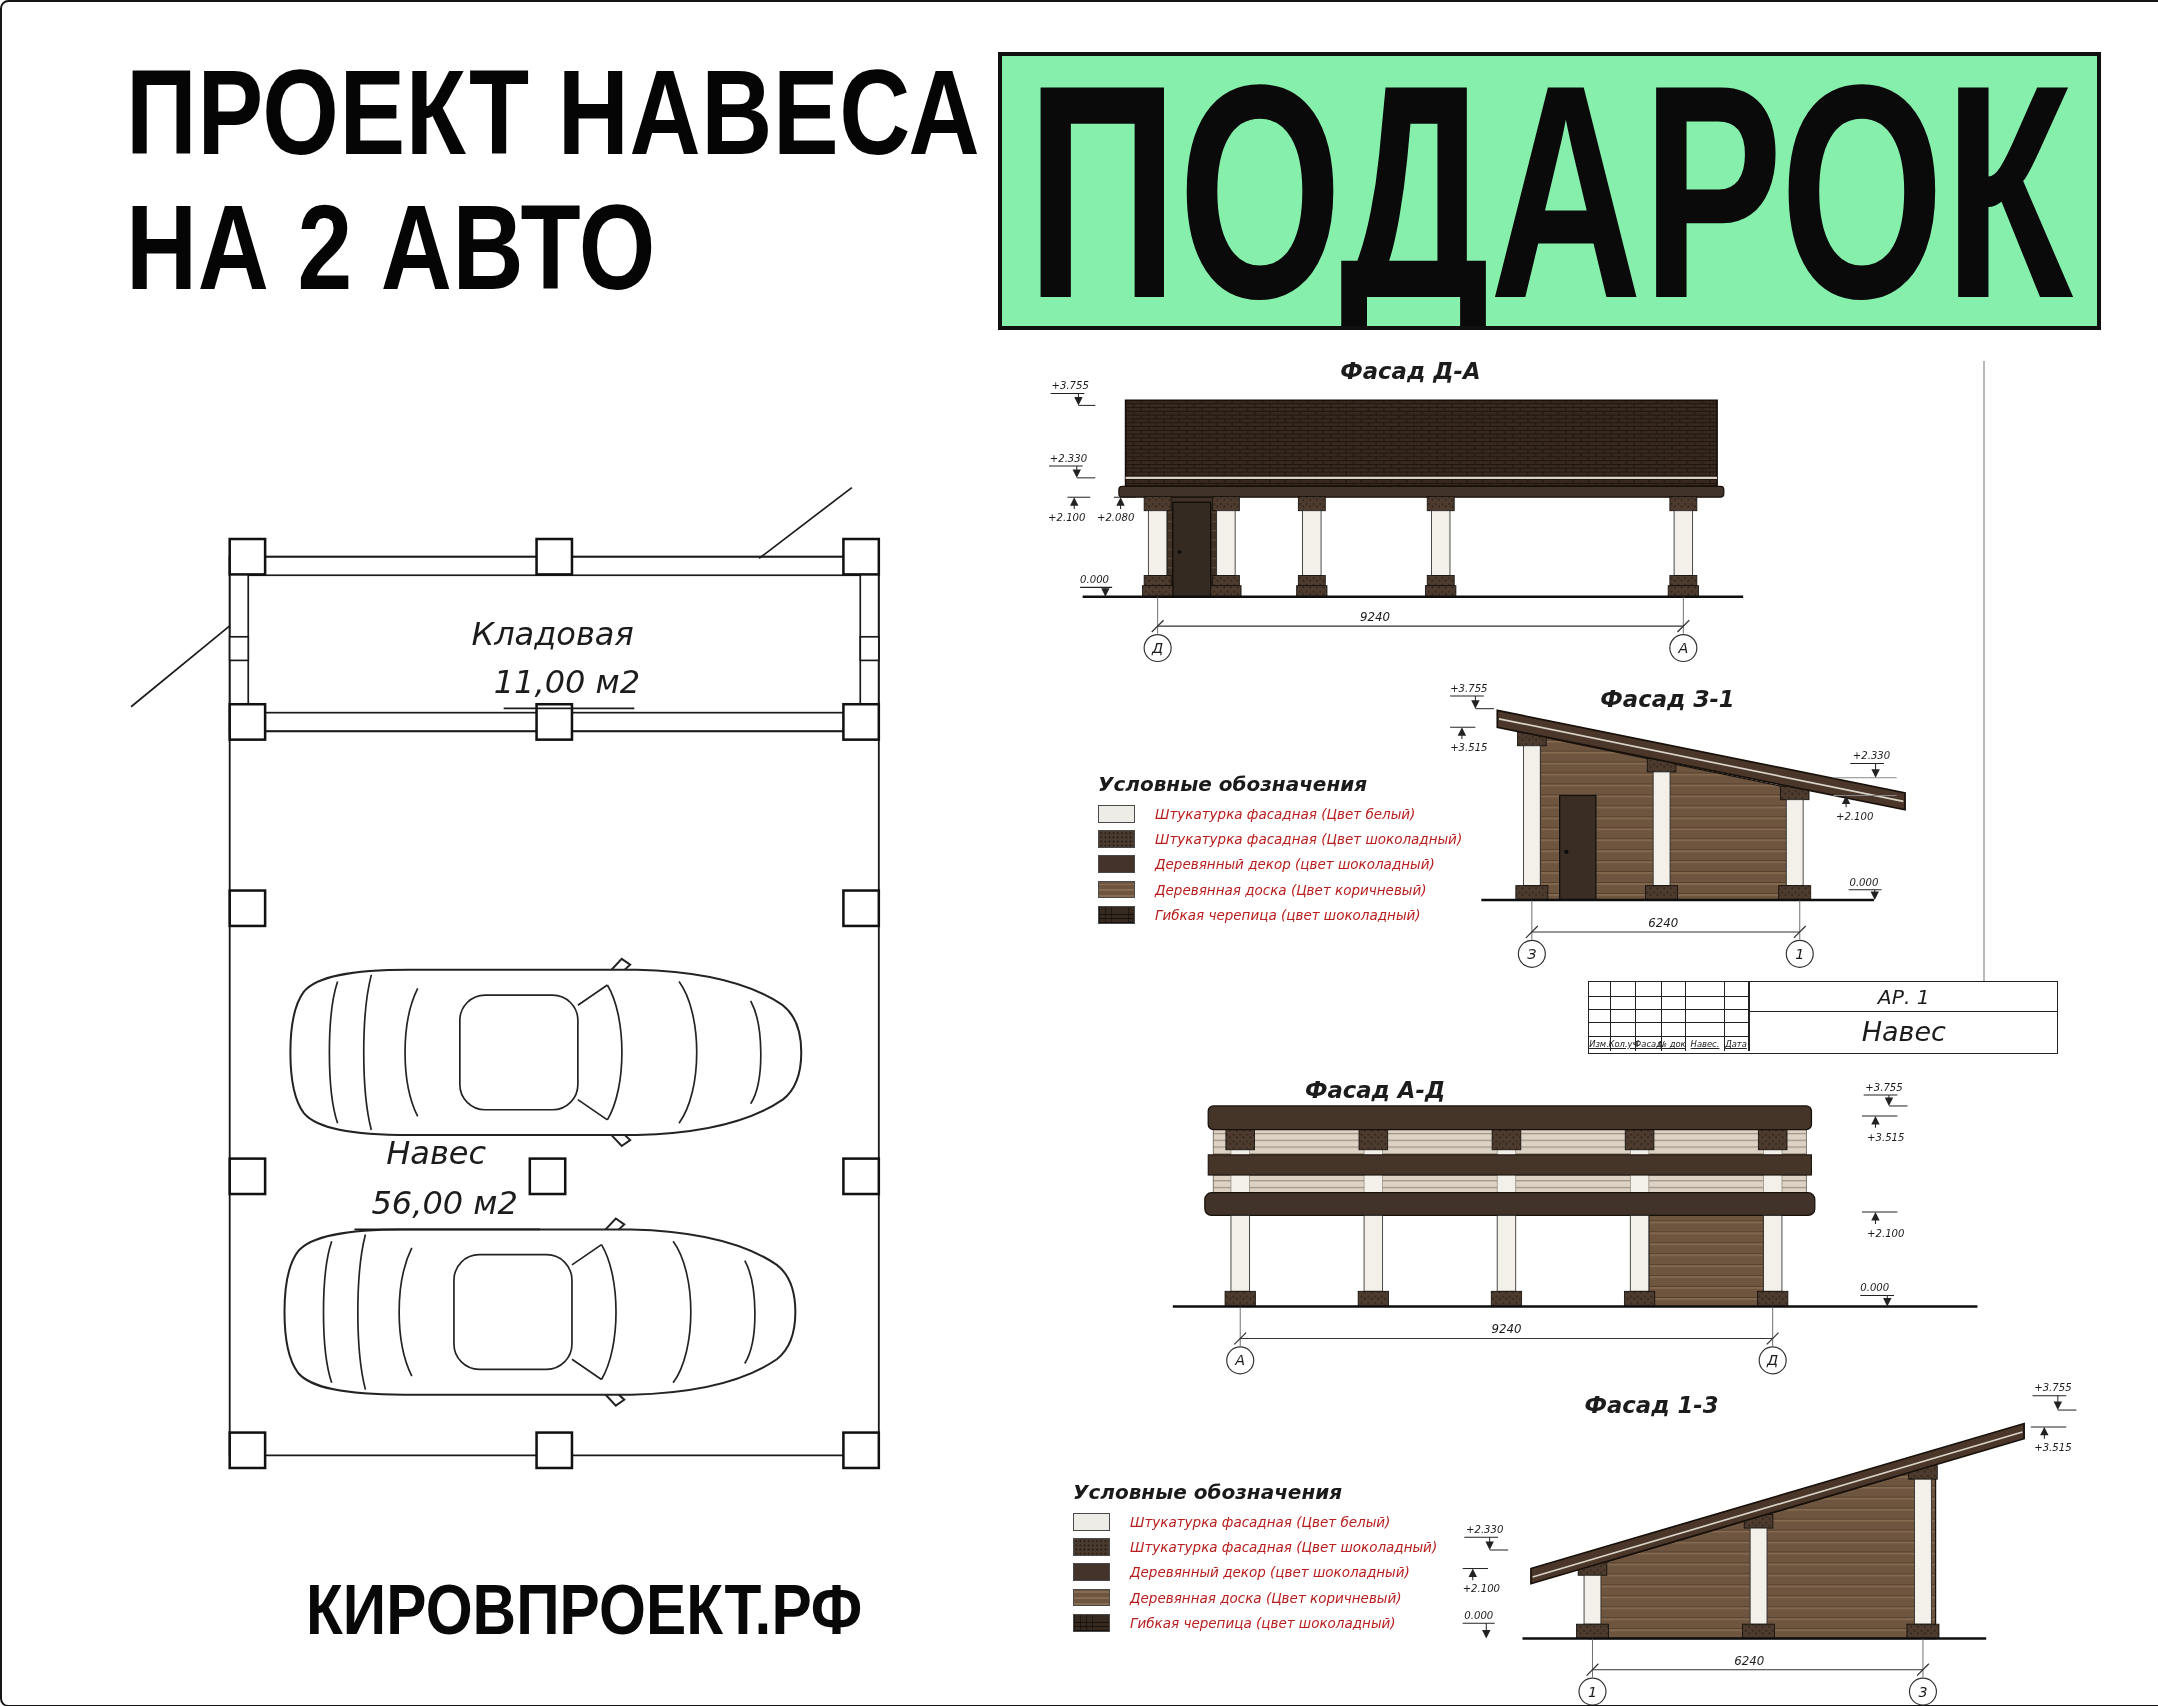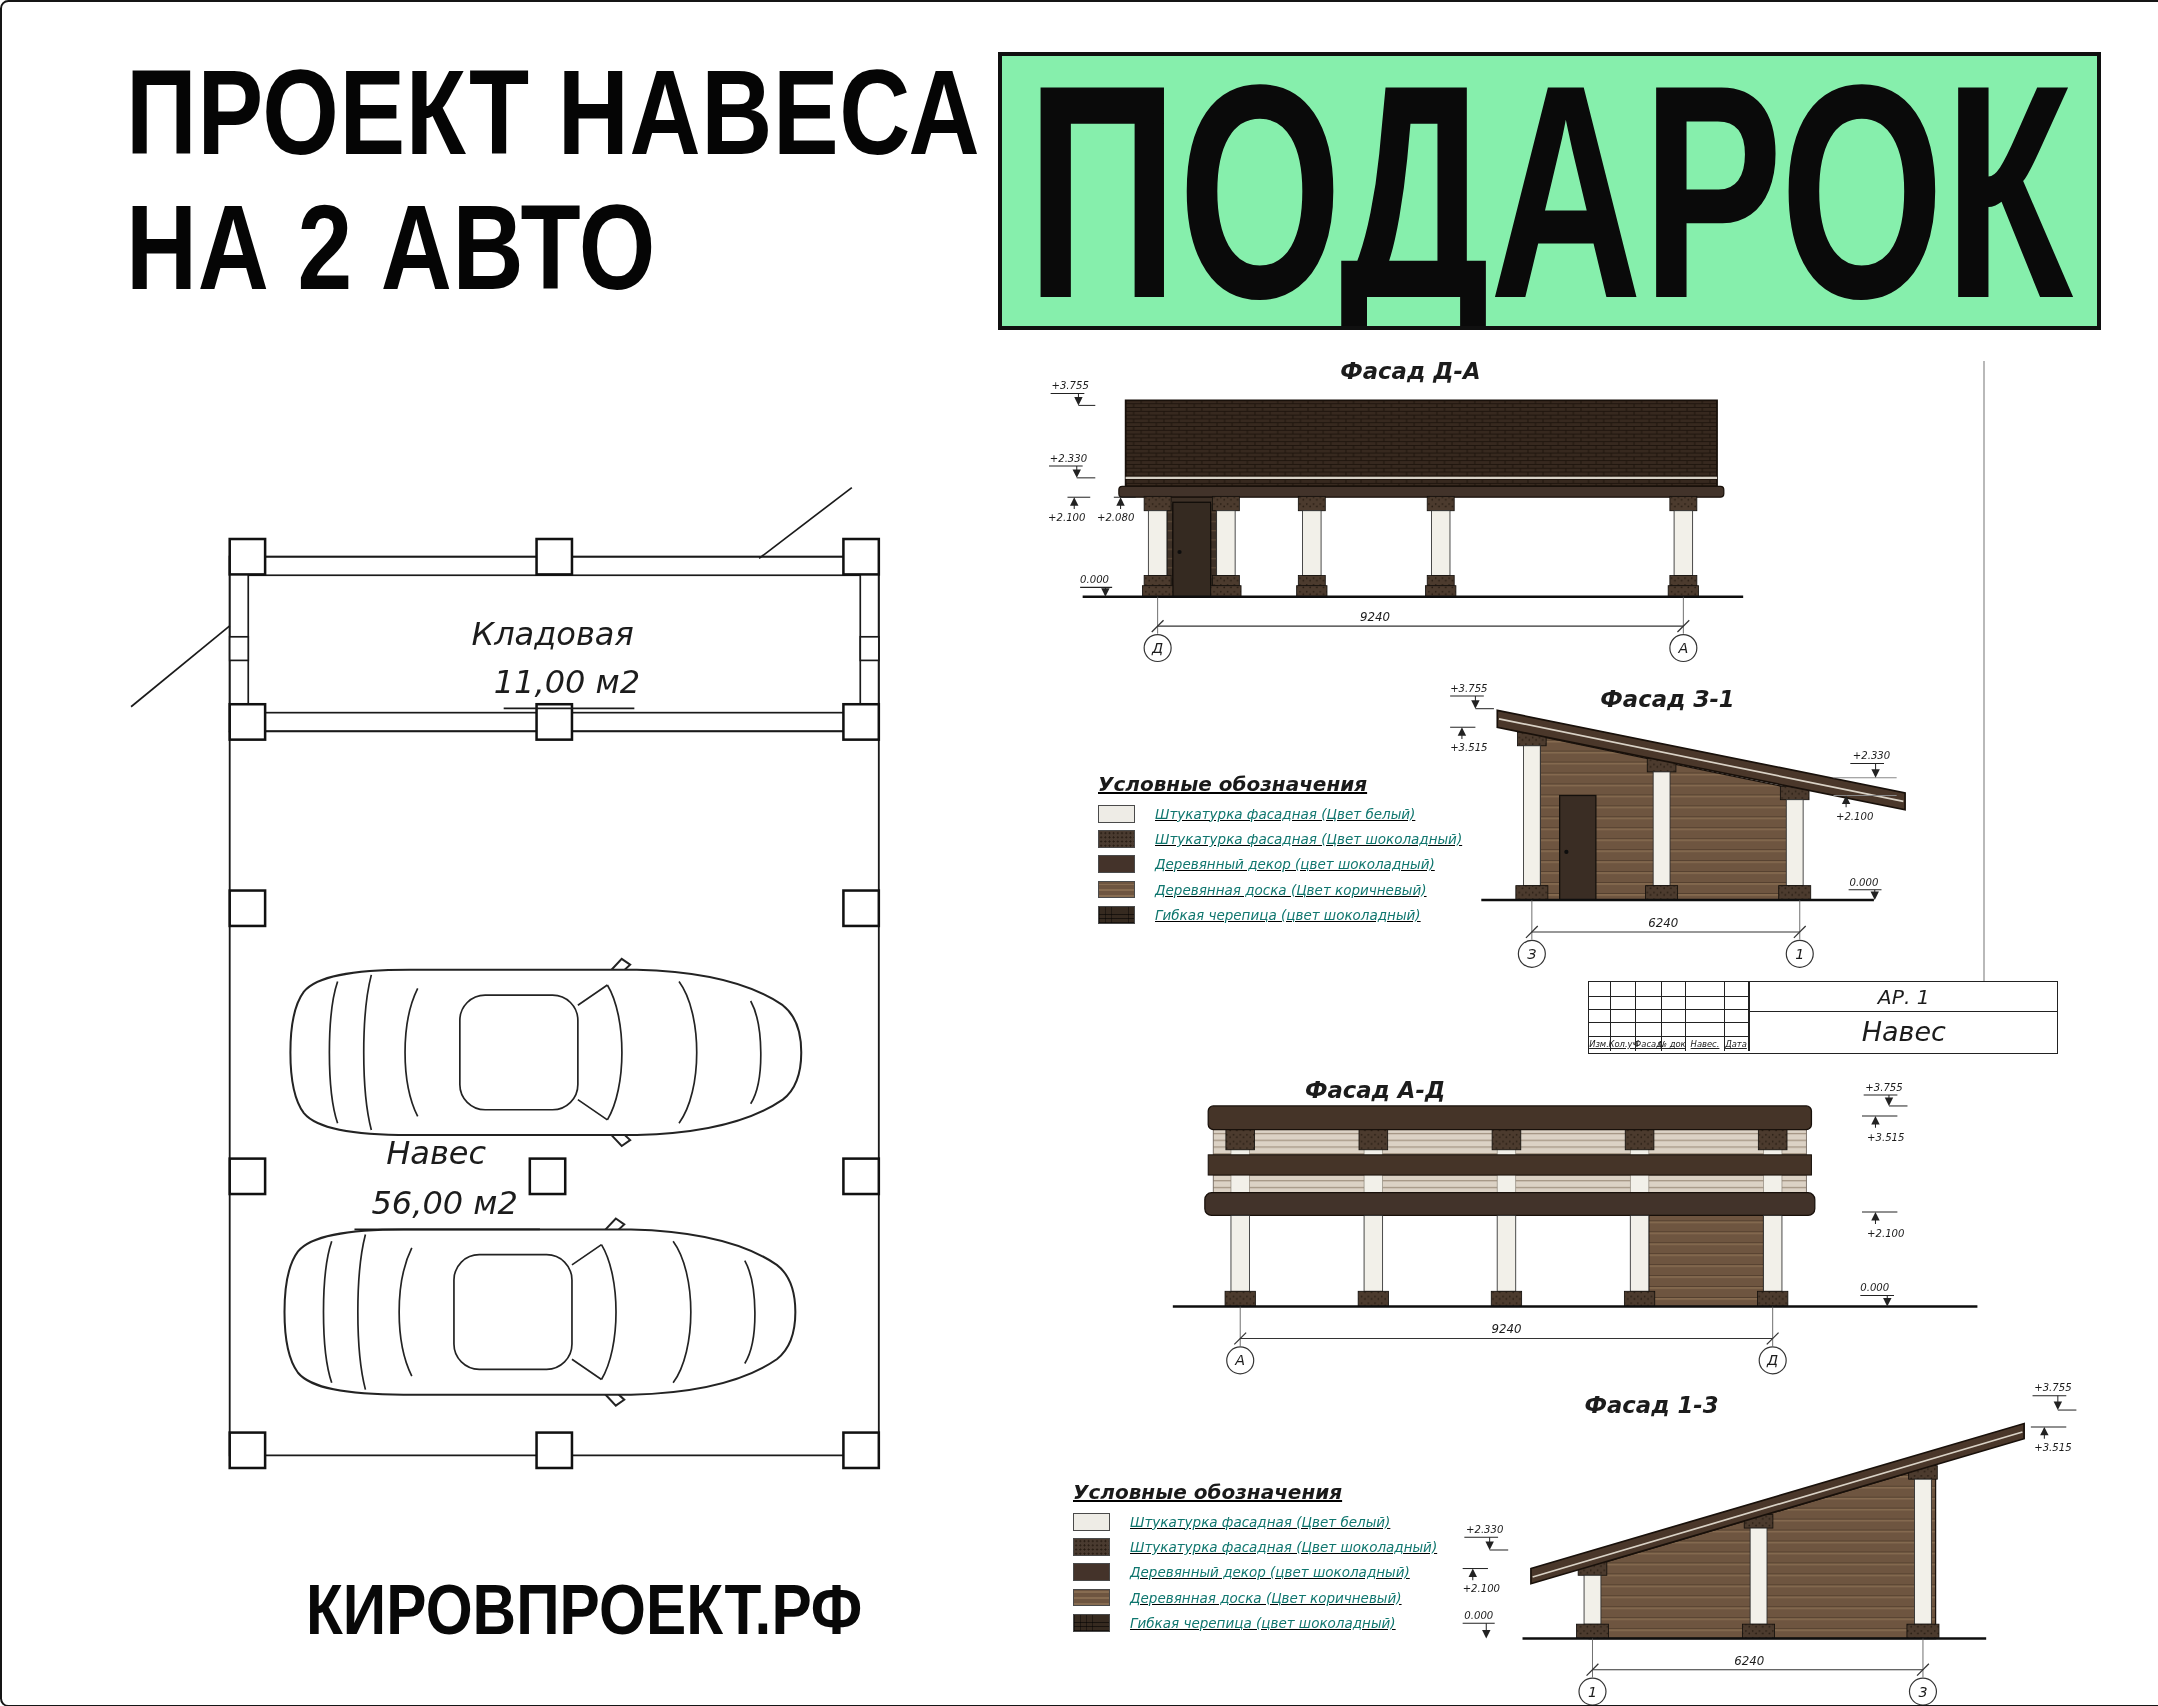--- a/index.html
+++ b/index.html
@@ -16,25 +16,25 @@
   .site{font-family:"Liberation Sans",sans-serif;font-weight:700;font-size:71px;color:#080808;
         transform:scaleX(.85);transform-origin:left top;white-space:nowrap;line-height:1;}
   svg text{fill:#1c1c1c;}
   .ftitle{font:italic 600 27px "DejaVu Sans",sans-serif;text-anchor:middle;}
   .fdim{font:italic 14px "DejaVu Sans",sans-serif;text-anchor:middle;}
   .felev{font:italic 12px "DejaVu Sans",sans-serif;}
   .faxis{font:italic 17px "DejaVu Sans",sans-serif;text-anchor:middle;}
   .plabel{font:italic 38px "DejaVu Sans",sans-serif;text-anchor:middle;}
   .tbbig{font:italic 24px "DejaVu Sans",sans-serif;text-anchor:middle;}
   .tbname{font:italic 32px "DejaVu Sans",sans-serif;text-anchor:middle;}
-  .legend{width:304px;text-decoration:underline;}
+  .legend{width:304px;}
   .legend .ltitle{font:italic 600 20px "DejaVu Sans",sans-serif;color:#1a1a1a;margin-bottom:8.4px;}
   .lrow{display:flex;align-items:center;gap:20px;margin-bottom:6.7px;height:18.6px;}
   .sw{width:37px;height:17.7px;border:0.8px solid #4a4a4a;box-sizing:border-box;flex:none;}
-  .lrow .ltext{font:italic 13.5px "DejaVu Sans",sans-serif;color:#0f766e;white-space:nowrap;}
+  .lrow .ltext{font:italic 13.5px "DejaVu Sans",sans-serif;color:#b91c1c;white-space:nowrap;}
   .sw-white{background:#eeece6;}
   .sw-stucco{background:#4a3b30;background-image:radial-gradient(#261b12 0.8px,transparent 1px);background-size:4.2px 4.2px;}
   .sw-decor{background:#44332a;}
   .sw-plank{background:repeating-linear-gradient(0deg,#876c51 0 1.7px,#6e5540 1.7px 5.9px);}
   .sw-shingle{background:#362a20;background-image:repeating-linear-gradient(0deg,rgba(0,0,0,.55) 0 0.8px,transparent 0.8px 4.2px),repeating-linear-gradient(90deg,rgba(0,0,0,.4) 0 0.8px,transparent 0.8px 5.9px);}
   .tb{box-sizing:border-box;border:1.7px solid #222;}
   .tb .vline,.tb .hline{position:absolute;background:#222;}
   .tb .collab{position:absolute;font:italic 8.4px "DejaVu Sans",sans-serif;color:#222;
               text-align:right;transform:translateX(-50%);white-space:nowrap;text-decoration:underline;}
   .sheetline{background:#b9b9b9;}

